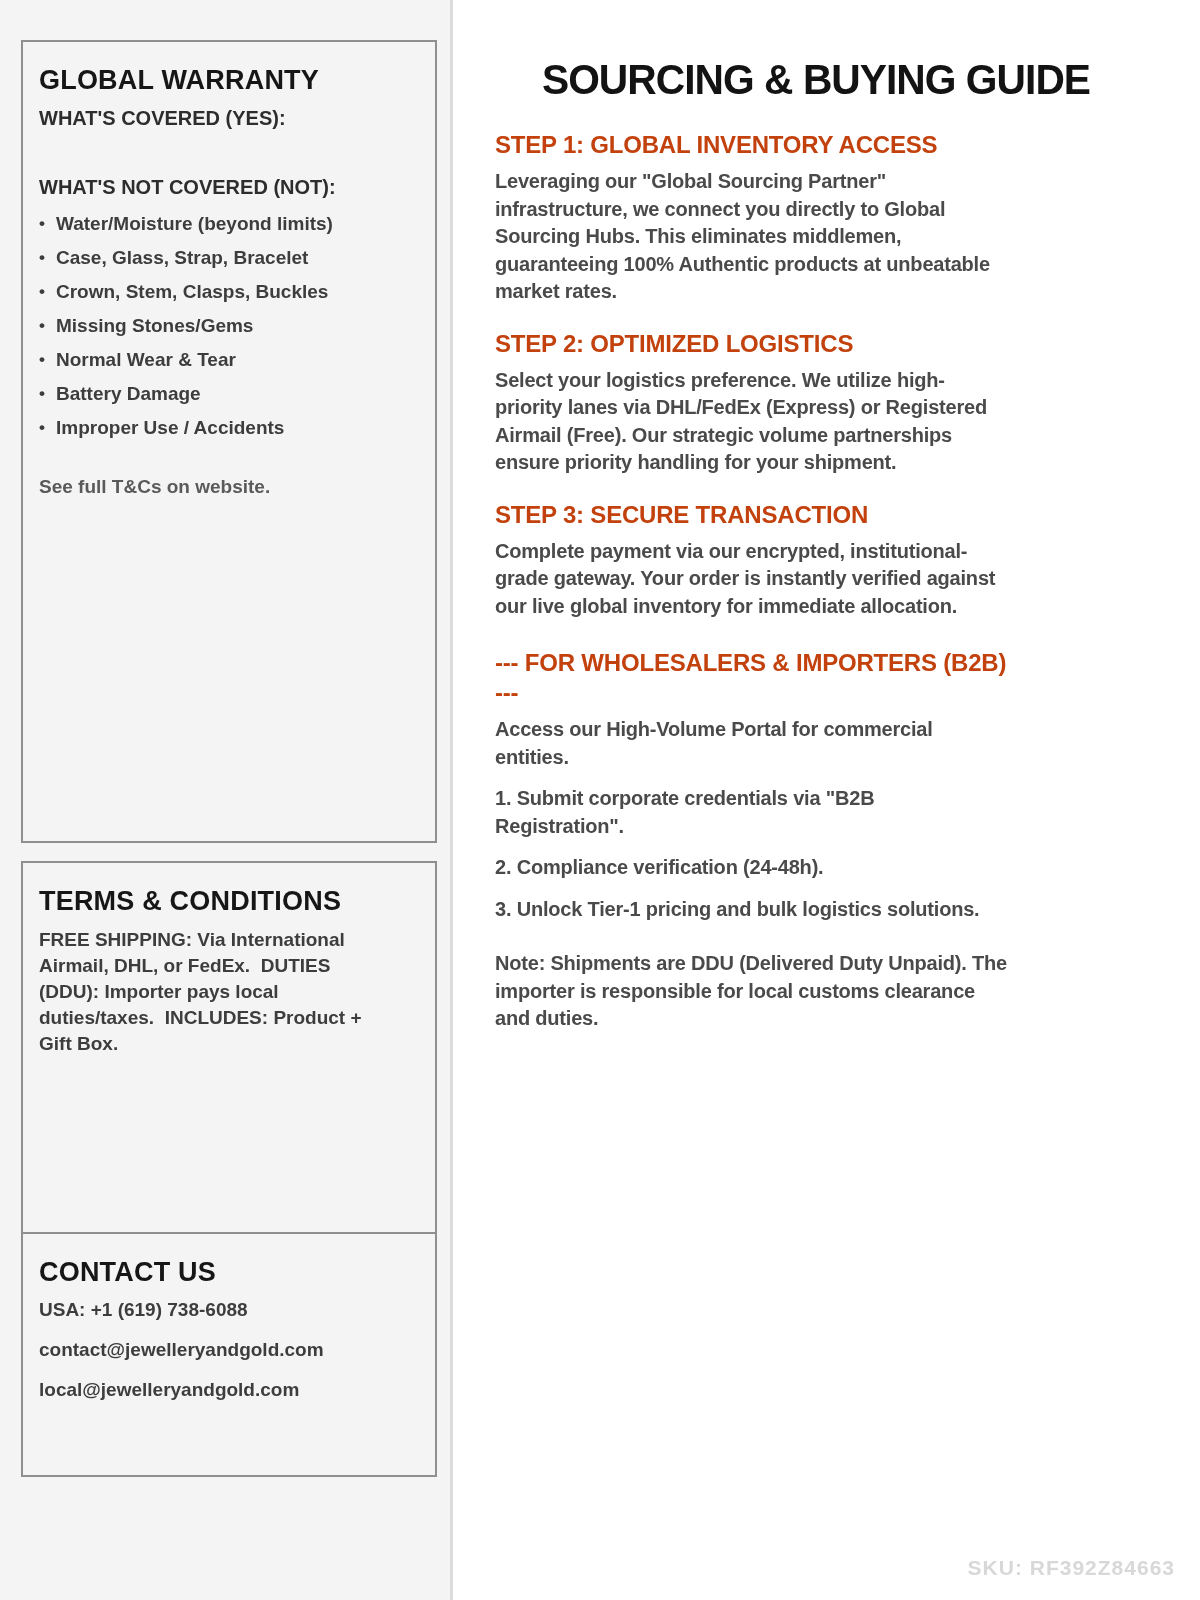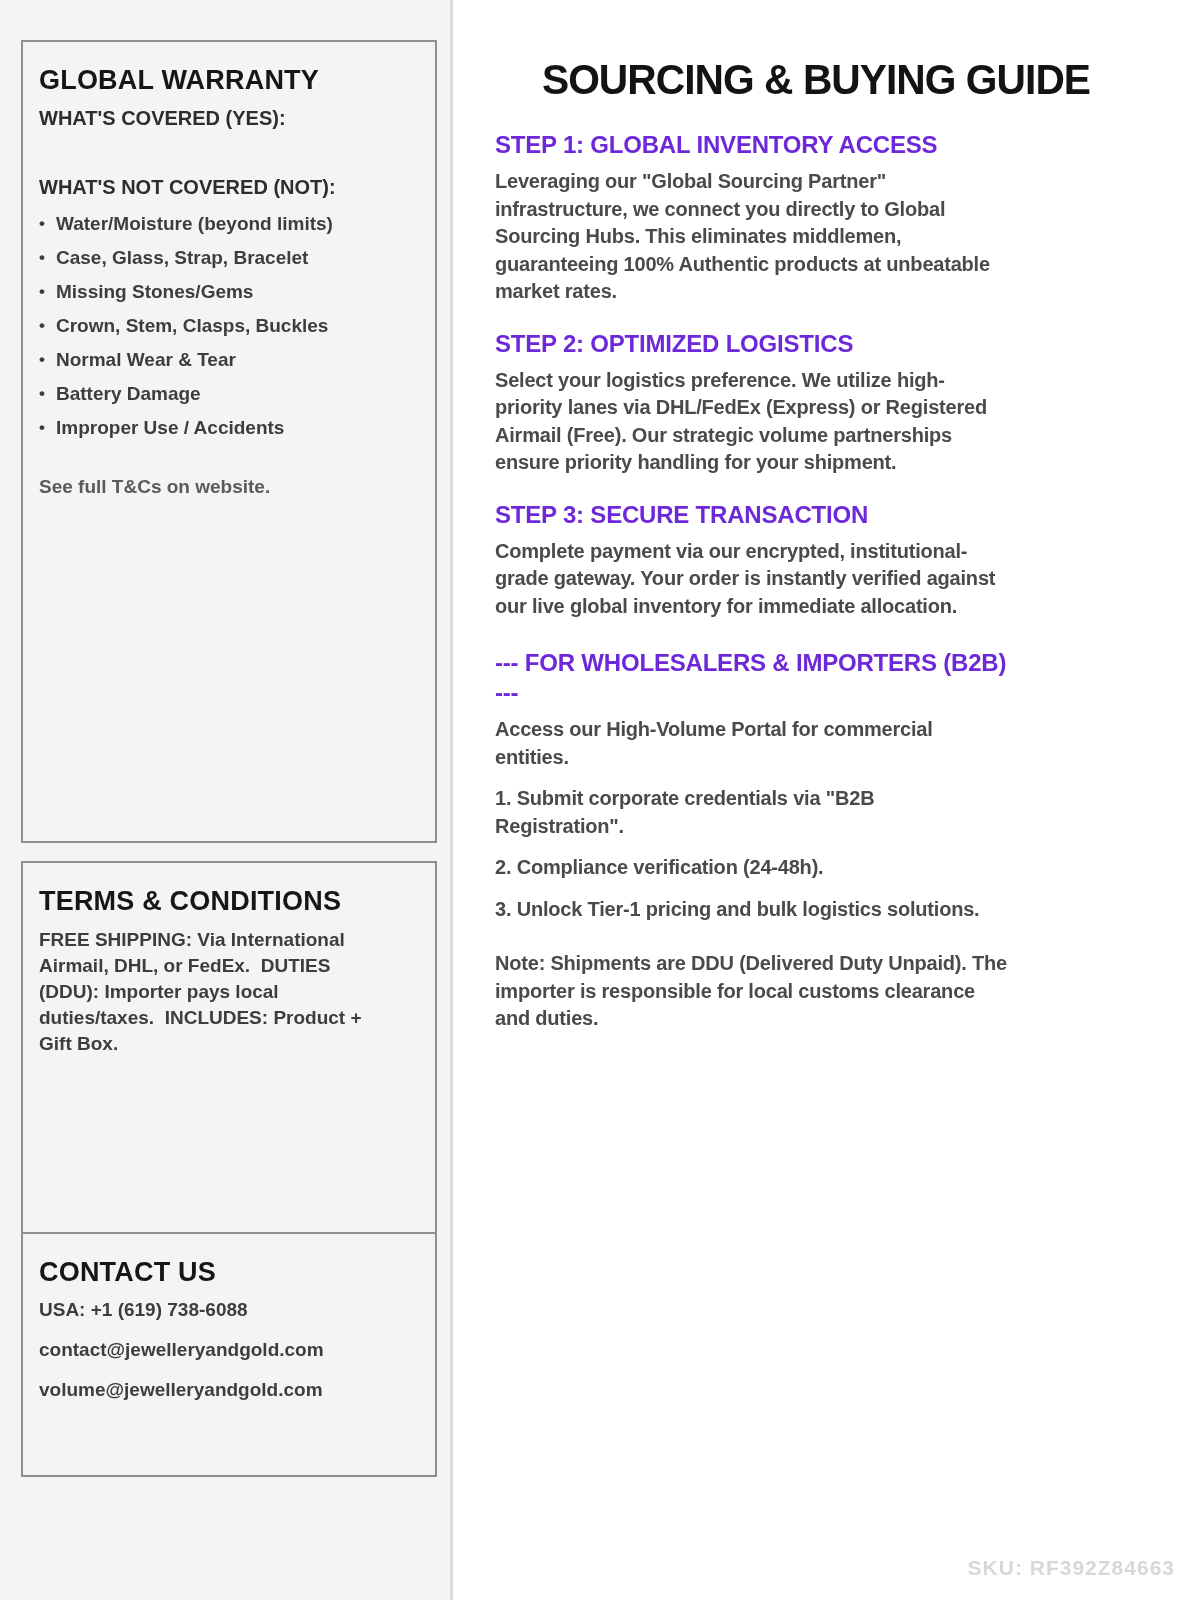--- a/index.html
+++ b/index.html
@@ -45,21 +45,21 @@
   .main{position:absolute;left:456px;top:0;width:744px;height:1600px;background:#ffffff;}
   .main-title{
     margin:56px 0 0 0;width:720px;text-align:center;
     font-size:42px;line-height:48px;font-weight:700;color:#131313;letter-spacing:-1px;
     transform:scaleX(0.97);transform-origin:center;
   }
   .content{position:absolute;left:39px;top:130px;width:520px;}
   .step{margin:0 0 23px 0;}
   .step-h{
     margin:0 0 8px 0;font-size:24px;line-height:30px;font-weight:700;
-    color:#6d28d9;letter-spacing:-0.2px;
+    color:#c2410c;letter-spacing:-0.2px;
   }
   .step-p{
     margin:0;font-size:20px;line-height:27.5px;font-weight:700;color:#4a4a4a;
     letter-spacing:-0.2px;width:512px;
   }
   .b2b{margin-top:28px;}
   .b2b-item{margin:0 0 14px 0;}
   .b2b-note{margin-top:27px;}
   .sku{
     position:absolute;right:25px;top:1556px;
@@ -73,39 +73,39 @@
 
   <aside class="sidebar">
 
     <section class="panel panel-warranty">
       <h2>GLOBAL WARRANTY</h2>
       <div class="subhead">WHAT'S COVERED (YES):</div>
       <div class="subhead second">WHAT'S NOT COVERED (NOT):</div>
       <ul class="blist">
         <li>Water/Moisture (beyond limits)</li>
         <li>Case, Glass, Strap, Bracelet</li>
+        <li>Crown, Stem, Clasps, Buckles</li>
         <li>Missing Stones/Gems</li>
-        <li>Crown, Stem, Clasps, Buckles</li>
         <li>Normal Wear &amp; Tear</li>
         <li>Battery Damage</li>
         <li>Improper Use / Accidents</li>
       </ul>
       <div class="footnote">See full T&amp;Cs on website.</div>
     </section>
 
     <section class="panel panel-terms">
       <h2>TERMS &amp; CONDITIONS</h2>
       <p class="terms-body">FREE SHIPPING: Via International Airmail, DHL, or FedEx.  DUTIES (DDU): Importer pays local duties/taxes.  INCLUDES: Product + Gift Box.</p>
     </section>
 
     <section class="panel panel-contact">
       <h2>CONTACT US</h2>
       <p class="contact-line first">USA: +1 (619) 738-6088</p>
       <p class="contact-line">contact@jewelleryandgold.com</p>
-      <p class="contact-line">volume@jewelleryandgold.com</p>
+      <p class="contact-line">local@jewelleryandgold.com</p>
     </section>
 
   </aside>
 
   <main class="main">
     <h1 class="main-title">SOURCING &amp; BUYING GUIDE</h1>
 
     <div class="content">
 
       <section class="step">

